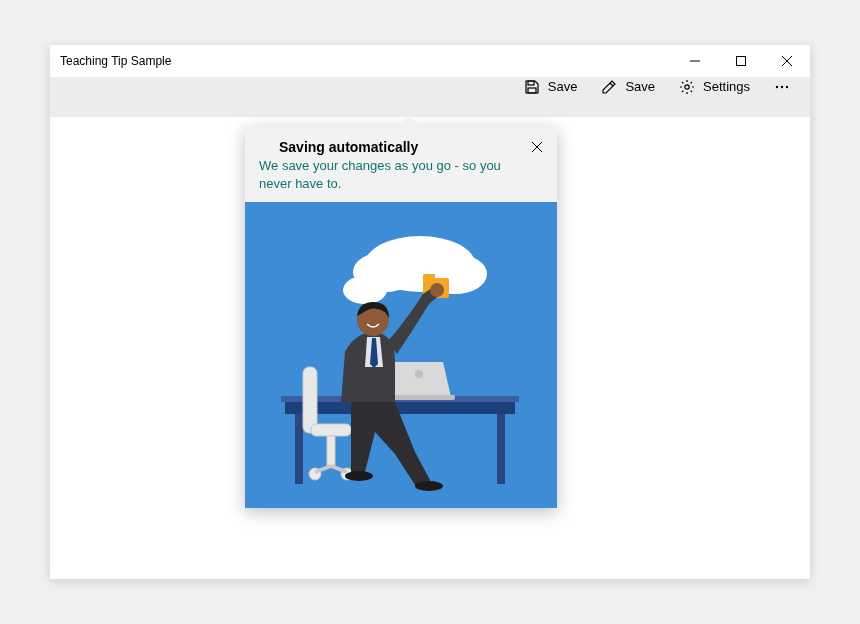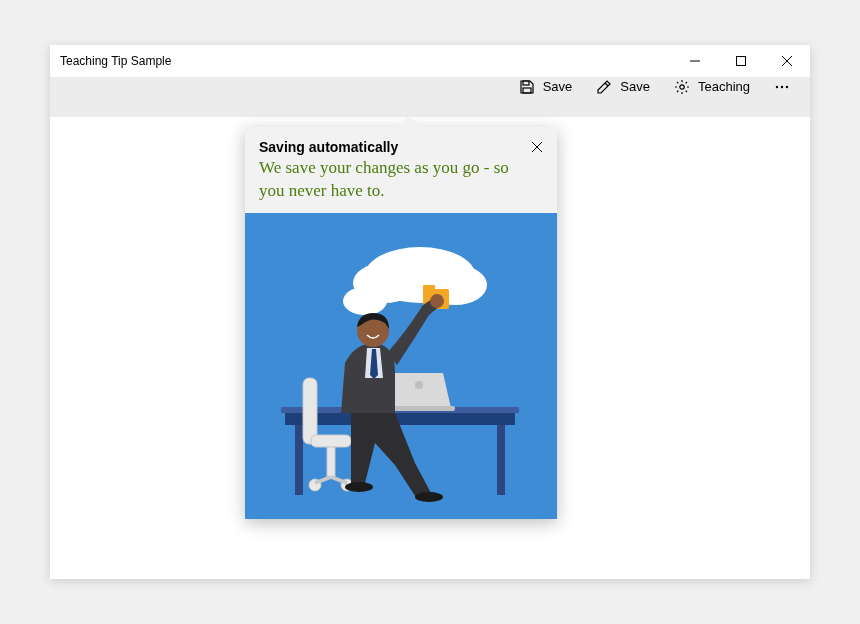--- a/index.html
+++ b/index.html
@@ -115,27 +115,27 @@
     }
     .tip-header {
       padding: 12px 14px 10px 14px;
       position: relative;
     }
     .tip-title {
       font-size: 14px;
       font-weight: 600;
       color: #000;
       margin-bottom: 2px;
+      margin-left: 20px;
     }
     .tip-subtitle {
-      font-size: 17px;
-      color: #4d7c0f;
+      font-size: 13px;
+      color: #0f766e;
       line-height: 1.35;
       padding-right: 20px;
-      font-family: Liberation Serif, serif;
     }
     .tip-close {
       position: absolute;
       top: 10px;
       right: 10px;
       width: 20px;
       height: 20px;
       background: transparent;
       border: none;
       cursor: pointer;
@@ -207,21 +207,21 @@
       </span>
       <span>Save</span>
     </button>
     <button class="cmd-btn">
       <span class="cmd-icon">
         <svg viewBox="0 0 16 16" fill="none" stroke="#000" stroke-width="1.2">
           <circle cx="8" cy="8" r="2.2"></circle>
           <path d="M8 1 v2 M8 13 v2 M1 8 h2 M13 8 h2 M3 3 l1.4 1.4 M11.6 11.6 L13 13 M13 3 l-1.4 1.4 M4.4 11.6 L3 13"></path>
         </svg>
       </span>
-      <span>Teaching</span>
+      <span>Settings</span>
     </button>
     <button class="cmd-btn more-btn">
       <span class="cmd-icon">
         <svg viewBox="0 0 16 16" fill="#000">
           <circle cx="3" cy="8" r="1.2"></circle>
           <circle cx="8" cy="8" r="1.2"></circle>
           <circle cx="13" cy="8" r="1.2"></circle>
         </svg>
       </span>
     </button>

